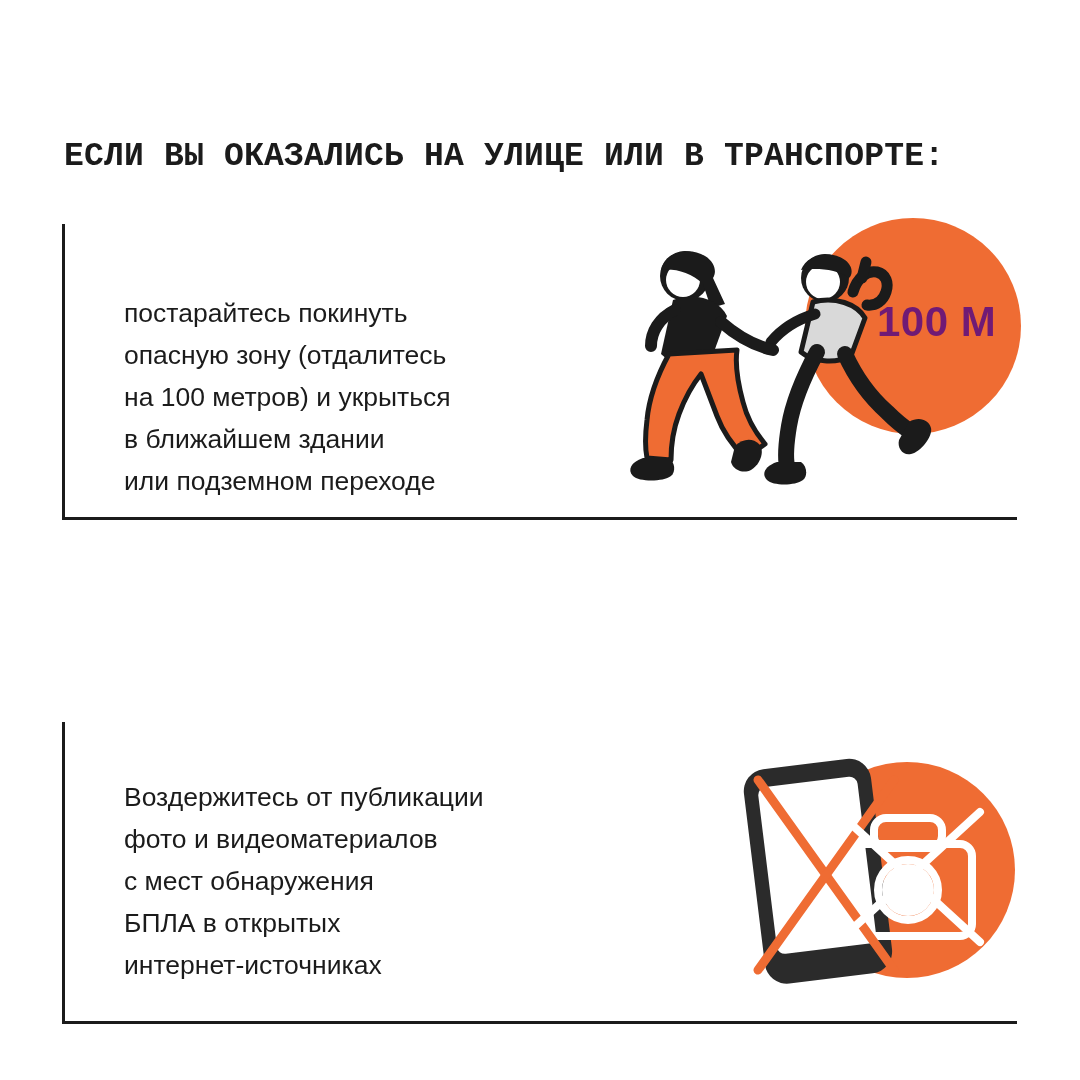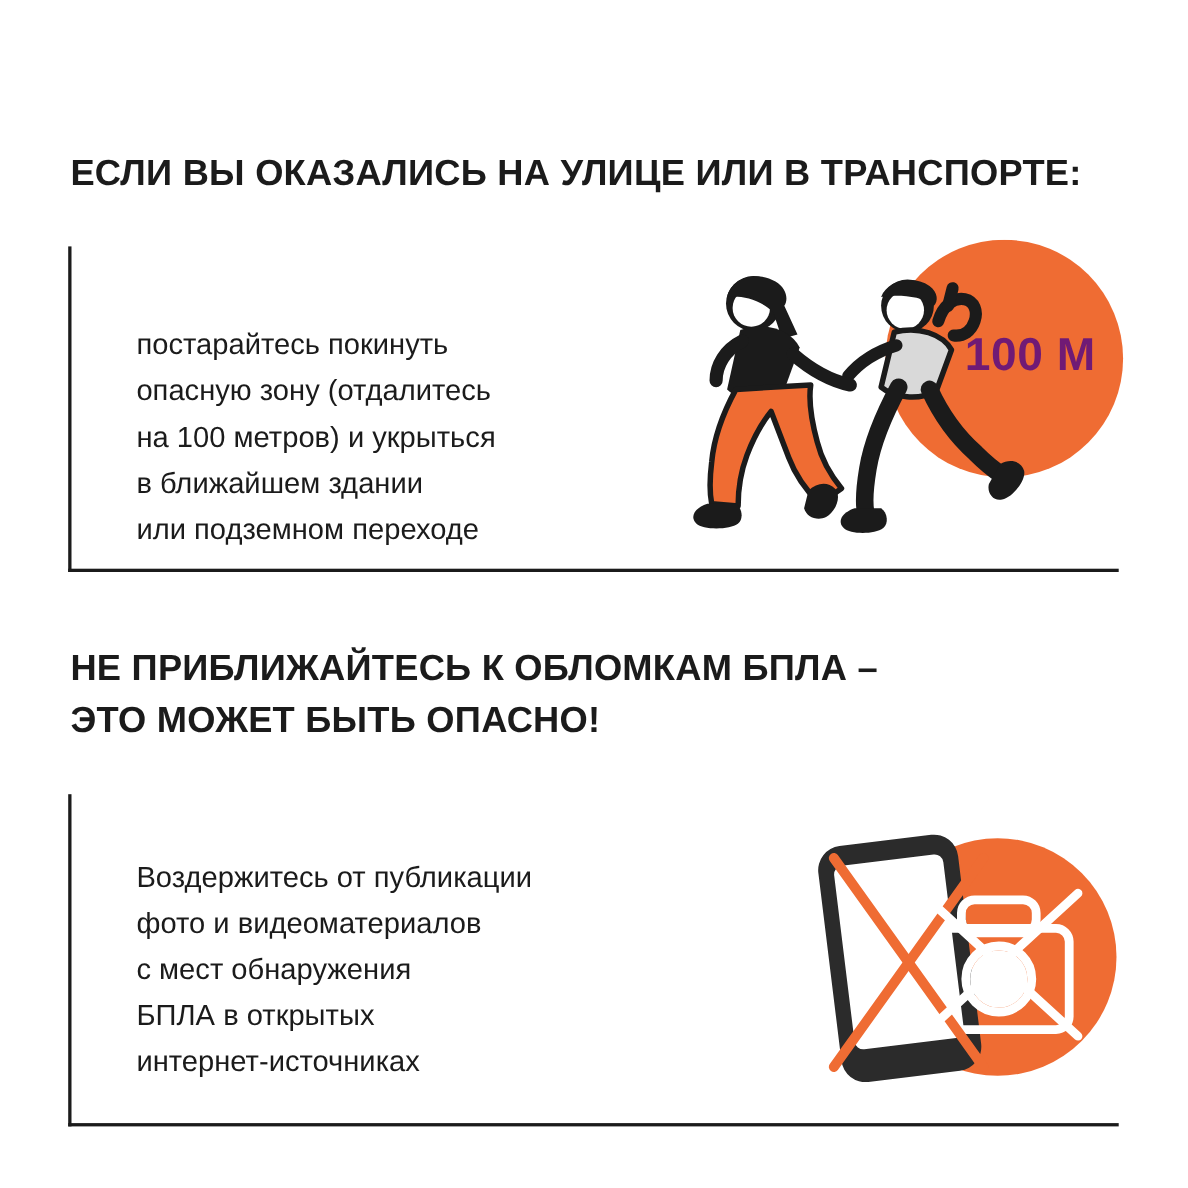--- a/index.html
+++ b/index.html
@@ -34,20 +34,21 @@
   }
   .subtitle {
     position: absolute;
     left: 64px;
     top: 138px;
     font-size: 33px;
     font-weight: 700;
     letter-spacing: 0.2px;
     color: #1b1b1b;
     text-transform: uppercase;
+    font-family: Liberation Mono, monospace;
   }
 
   
   .block1 {
     position: absolute;
     left: 62px;
     top: 224px;
     width: 955px;
     height: 296px;
   }
@@ -206,22 +207,20 @@
         <path d="M52 136 c-12 22 -20 44 -22 66 c-2 16 -2 28 0 38 l24 2 c0 -14 2 -30 8 -46 c6 -16 14 -30 22 -40 l16 42 c6 16 16 30 28 42 l20 -14 c-10 -12 -18 -26 -22 -42 -6 -22 -8 -38 -6 -52z" fill="#ef6c33" stroke="#1b1b1b" stroke-width="5" stroke-linejoin="round"></path>
 
         <path d="M26 240 c-12 4 -16 12 -10 18 c6 6 30 6 38 0 c5 -4 4 -14 -2 -18z" fill="#1b1b1b"></path>
         <path d="M118 228 c8 -8 18 -8 24 -2 c6 6 2 20 -8 26 c-8 4 -18 0 -20 -8z" fill="#1b1b1b"></path>
       </svg>
 
       <div class="badge-100">100 М</div>
     </div>
   </div>
 
-  <div class="warning">НЕ ПРИБЛИЖАЙТЕСЬ К ОБЛОМКАМ БПЛА –
-ЭТО МОЖЕТ БЫТЬ ОПАСНО!</div>
 
   <div class="block2">
     <div class="rule-left"></div>
     <div class="rule-bottom"></div>
 
     <div class="body-text">Воздержитесь от публикации
 фото и видеоматериалов
 с мест обнаружения
 БПЛА в открытых
 интернет-источниках</div>

